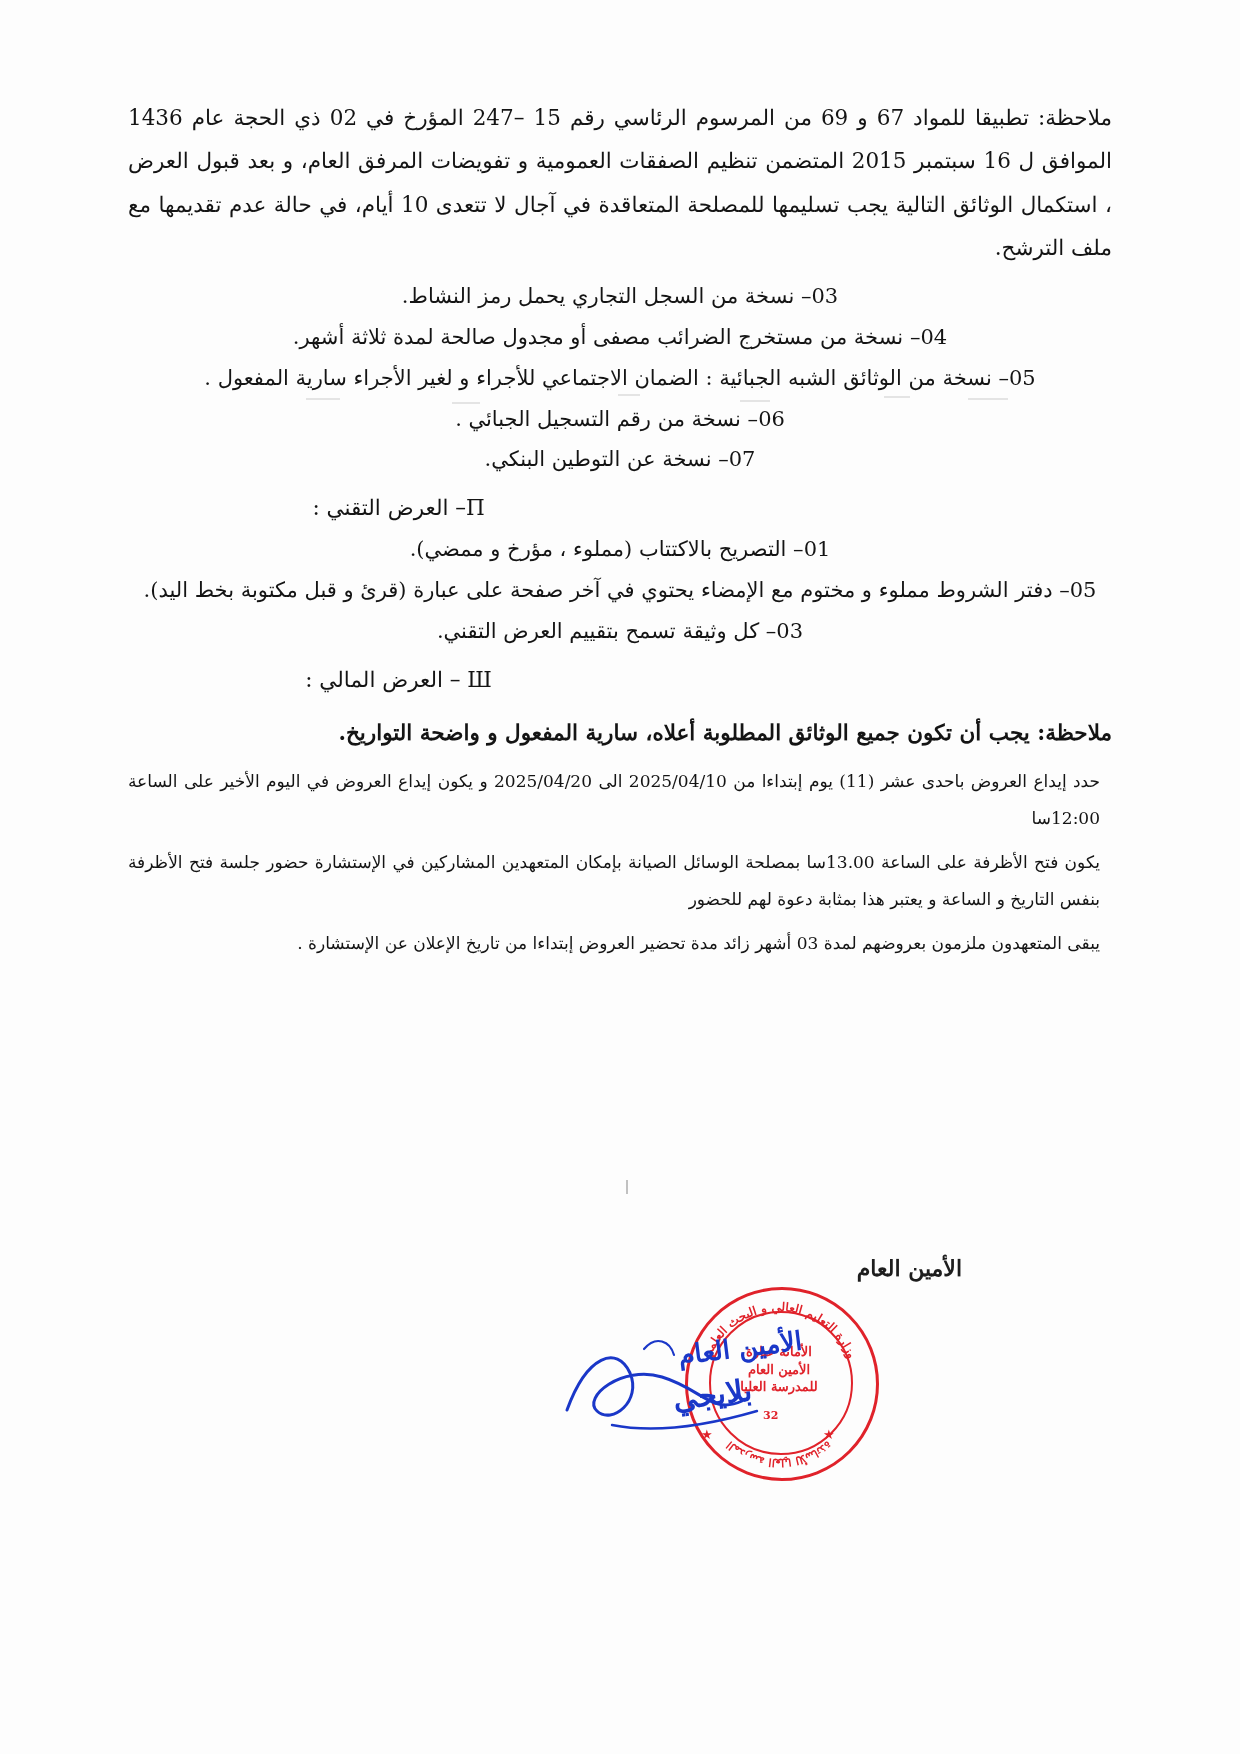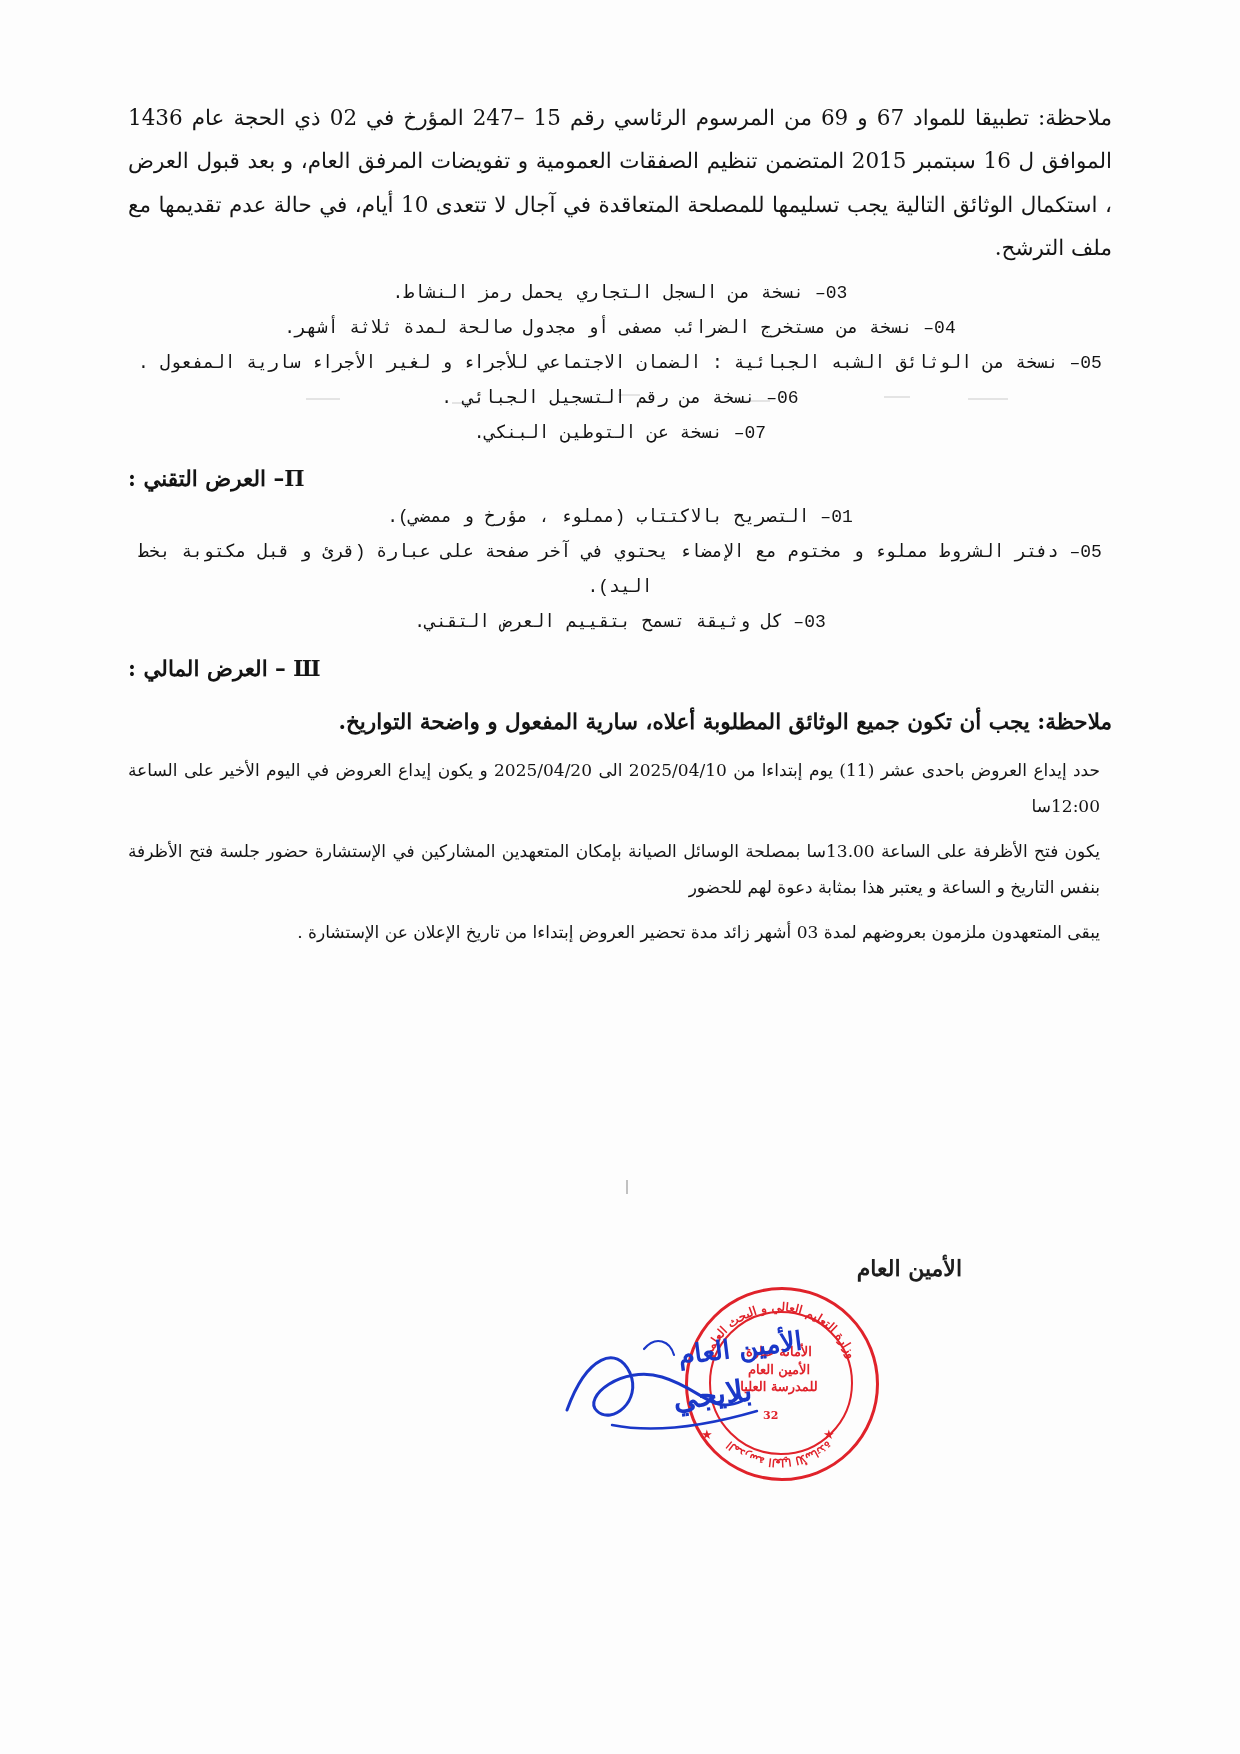--- a/index.html
+++ b/index.html
@@ -28,36 +28,35 @@
     font-size: 21.5px;
     line-height: 2.02;
     margin: 0 0 2px 0;
     text-align: justify;
     text-justify: inter-word;
   }
   .para.first {
     margin-bottom: 6px;
   }
   .item {
-    font-size: 18px;
+    font-size: 21px;
     line-height: 1.95;
     margin: 0;
     text-align: right;
     padding-right: 0;
-    font-family: Liberation Mono, monospace;
   }
   .list-block {
     margin: 0 0 2px 0;
   }
   .heading {
     font-size: 21.5px;
     line-height: 2.0;
     margin: 6px 0 0 0;
-    font-weight: bold;
-    text-align: left;
+    font-weight: normal;
+    text-align: center;
     padding-right: 45%;
   }
   .center-ish {
     text-align: center;
   }
   .note-bold {
     font-size: 21.5px;
     line-height: 2.05;
     font-weight: bold;
     margin: 10px 0 0 0;

